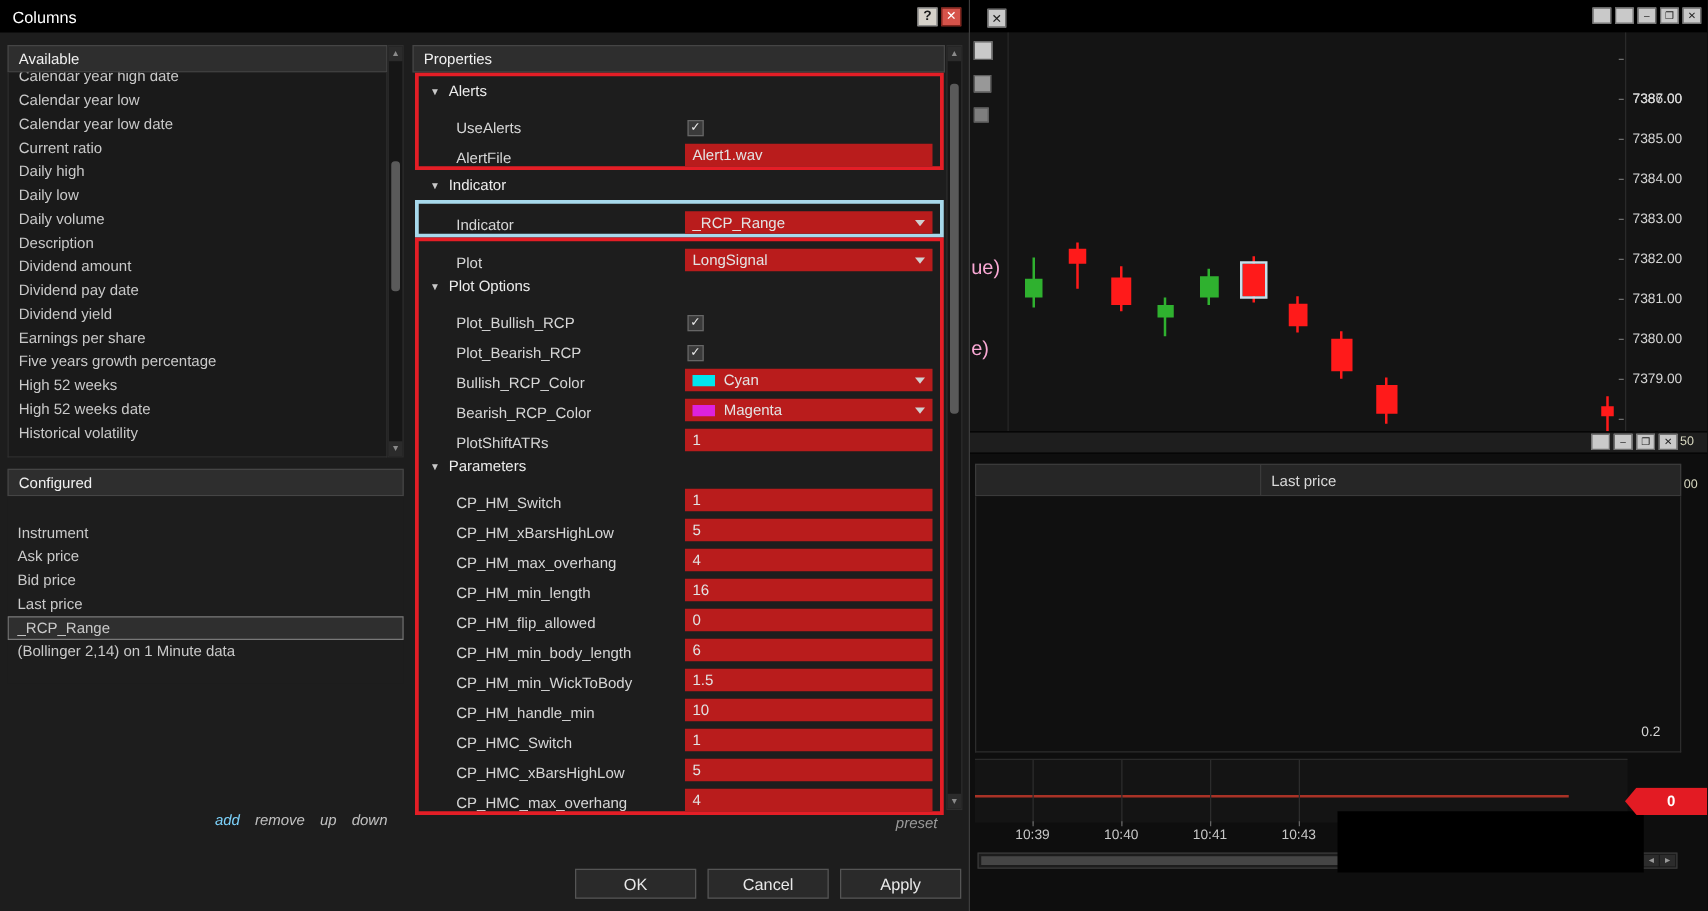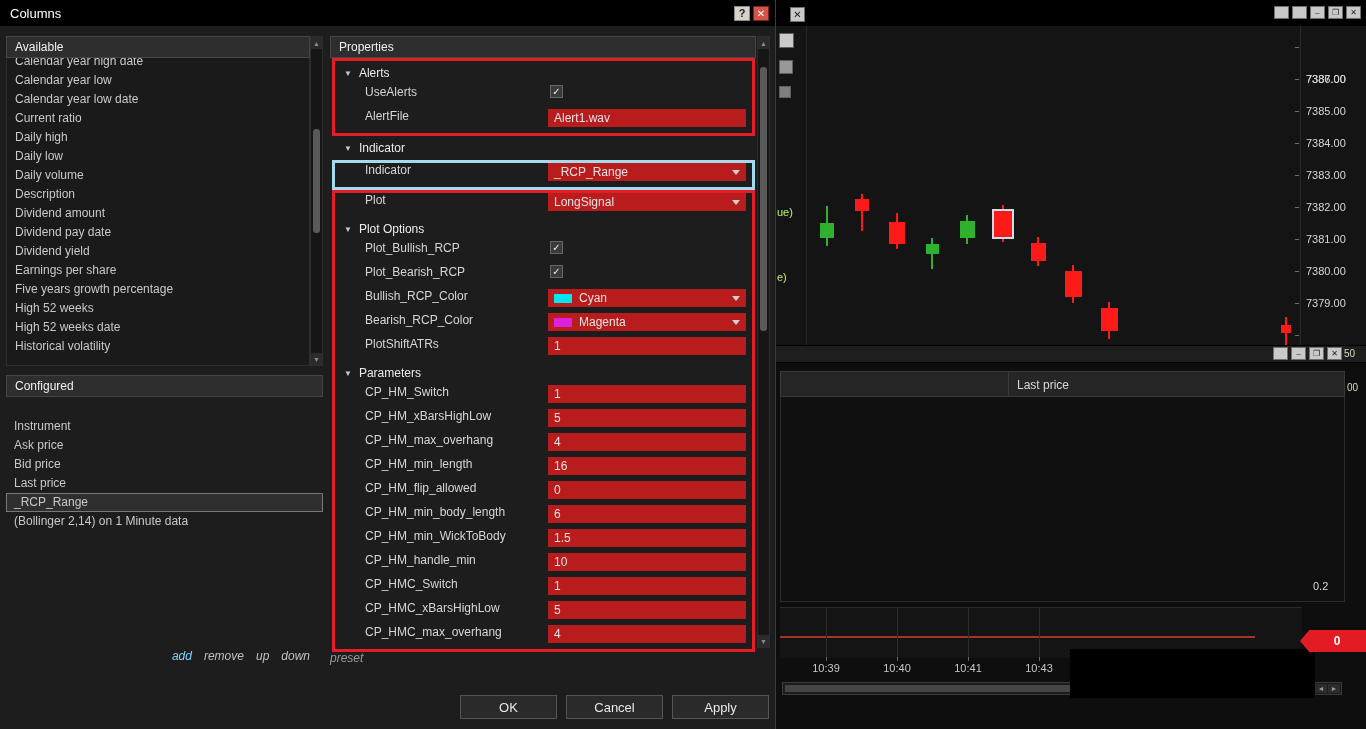--- a/index.html
+++ b/index.html
@@ -11,21 +11,21 @@
   .chart{position:absolute;left:776px;top:0;width:590px;height:729px;background:#0e0e0e;overflow:hidden}
   .chart-titlebar{position:absolute;left:0;top:0;width:100%;height:26px;background:#000}
   .mini-btn,.wbtn{display:flex;align-items:center;justify-content:center;background:#c9c9c9;border:1px solid #6e6e6e;color:#1d1d1d;font-size:9px}
   .panel-close{position:absolute;left:14px;top:7px;width:15px;height:15px;font-size:10px}
   .win-controls{position:absolute;right:5px;top:6px;display:flex;gap:3px}
   .wbtn{width:15px;height:13px;font-size:8px}
   .chart-main{position:absolute;left:0;top:26px;width:590px;height:319px;background:#141414}
   .panel-edge{position:absolute;left:30px;top:26px;width:1px;height:319px;background:#262626}
   .axis-line{position:absolute;left:524px;top:26px;width:1px;height:319px;background:#2a2a2a}
   .strip-sq{position:absolute;border:1px solid #5e5e5e}
-  .fragment{position:absolute;color:#bef264;font-size:11px;white-space:nowrap}
+  .fragment{position:absolute;color:#f9a8d4;font-size:16px;white-space:nowrap}
   .price-label{position:absolute;left:530px;color:#d6d6d6;font-size:11px}
   .price-tick{position:absolute;left:519px;width:4px;height:1px;background:#6f6f6f}
   .wick{position:absolute;width:2px}
   .cbody{position:absolute}
   .cbody.sel{outline:2px solid #c8dfeb;outline-offset:0}
   .chart-divider{position:absolute;left:0;top:345px;width:590px;height:18px;background:#1e1e1e;border-top:1px solid #000;border-bottom:1px solid #000}
   .divider-controls{position:absolute;right:24px;top:347px;display:flex;gap:3px}
   .table-header{position:absolute;left:4px;top:371px;width:565px;height:26px;background:#262626;border:1px solid #3a3a3a;color:#d9d9d9;font-size:12px}
   .th-divider{position:absolute;left:227px;top:0;width:1px;height:100%;background:#3a3a3a}
   .th-label{position:absolute;left:236px;top:6px}
@@ -72,29 +72,29 @@
   .actions{position:absolute;left:6px;top:649px;width:304px;text-align:right;font-size:12px;font-style:italic}
   .action-link{margin-left:12px;color:#c0c0c0}
   .action-link.disabled{color:#7dd3fc}
   .props-content{position:absolute;left:330px;top:58px;width:427px;height:600px;overflow:hidden}
   .pgroup{margin-left:2px;width:423px}
   .box-red{border:3px solid #e41e26}
   .box-cyan{border:3px solid #a7d9ec}
   .box-none{padding-left:3px}
   .psection{height:24px;display:flex;align-items:center;color:#ececec;font-size:12px;padding-left:9px}
   .sec-arrow{font-size:8px;color:#c8c8c8;margin-right:7px}
-  .prow{height:24px;display:flex;align-items:flex-start}
+  .prow{height:24px;display:flex;align-items:flex-end}
   .plabel{flex:0 0 213px;padding-left:30px;font-size:12px;color:#d6d6d6;white-space:nowrap}
   .pvalue{flex:1;display:flex;align-items:center;margin-right:6px}
   .tfield{background:#b91c1c;height:18px;flex:1;display:flex;align-items:center;padding:0 6px;font-size:12px;color:#e3e3e3}
   .cbox{width:13px;height:13px;background:#3a3a3a;border:1px solid #666;color:#efefef;font-size:10px;line-height:11px;text-align:center;margin-left:2px;flex:0 0 13px}
   .swatch{width:18px;height:9px;margin-right:7px;flex:0 0 18px}
   .chev{width:0;height:0;border-left:4px solid transparent;border-right:4px solid transparent;border-top:5px solid #d0d0d0;margin-left:auto}
   .dtext{flex:0 0 auto}
-  .preset{position:absolute;left:330px;top:651px;width:420px;text-align:left;font-size:12px;font-style:italic;color:#9a9a9a}
+  .preset{position:absolute;left:330px;top:651px;width:420px;text-align:right;font-size:12px;font-style:italic;color:#9a9a9a}
   .dlg-btn{position:absolute;top:695px;width:97px;height:24px;background:#2a2a2a;border:1px solid #555;color:#e8e8e8;font-size:13px;display:flex;align-items:center;justify-content:center}
   #btn-ok{left:460px}#btn-cancel{left:566px}#btn-apply{left:672px}
 </style>
 </head>
 <body>
 
 <div class="screen">
 
   <div class="chart">
     <div class="chart-titlebar">

